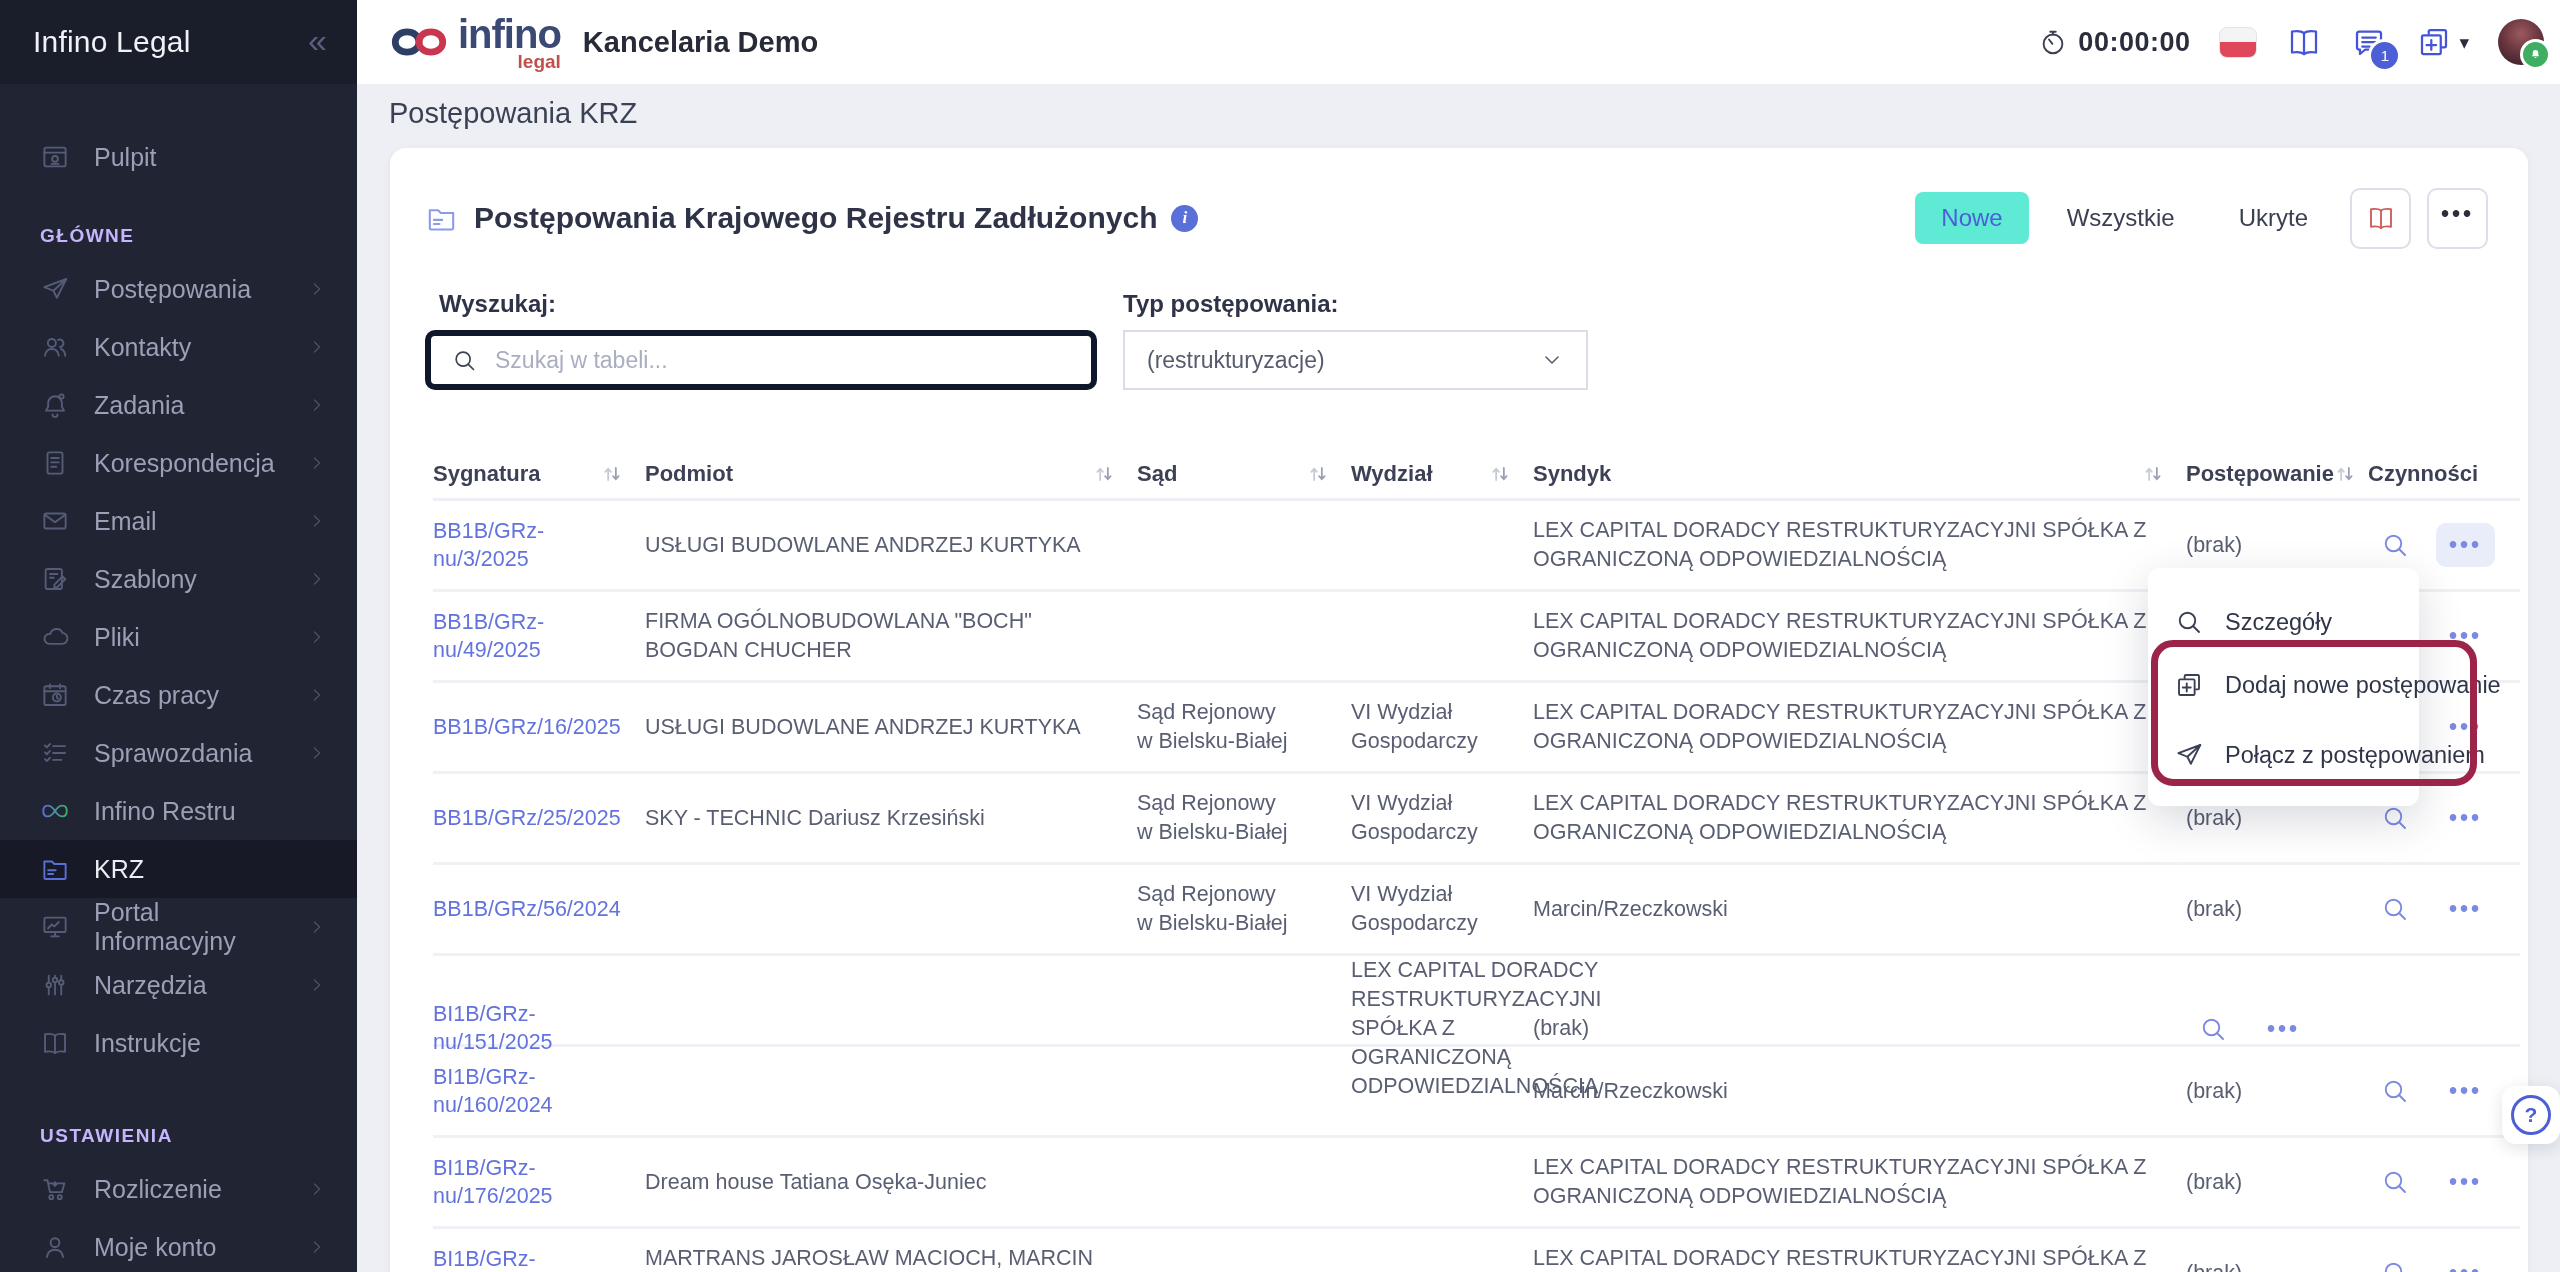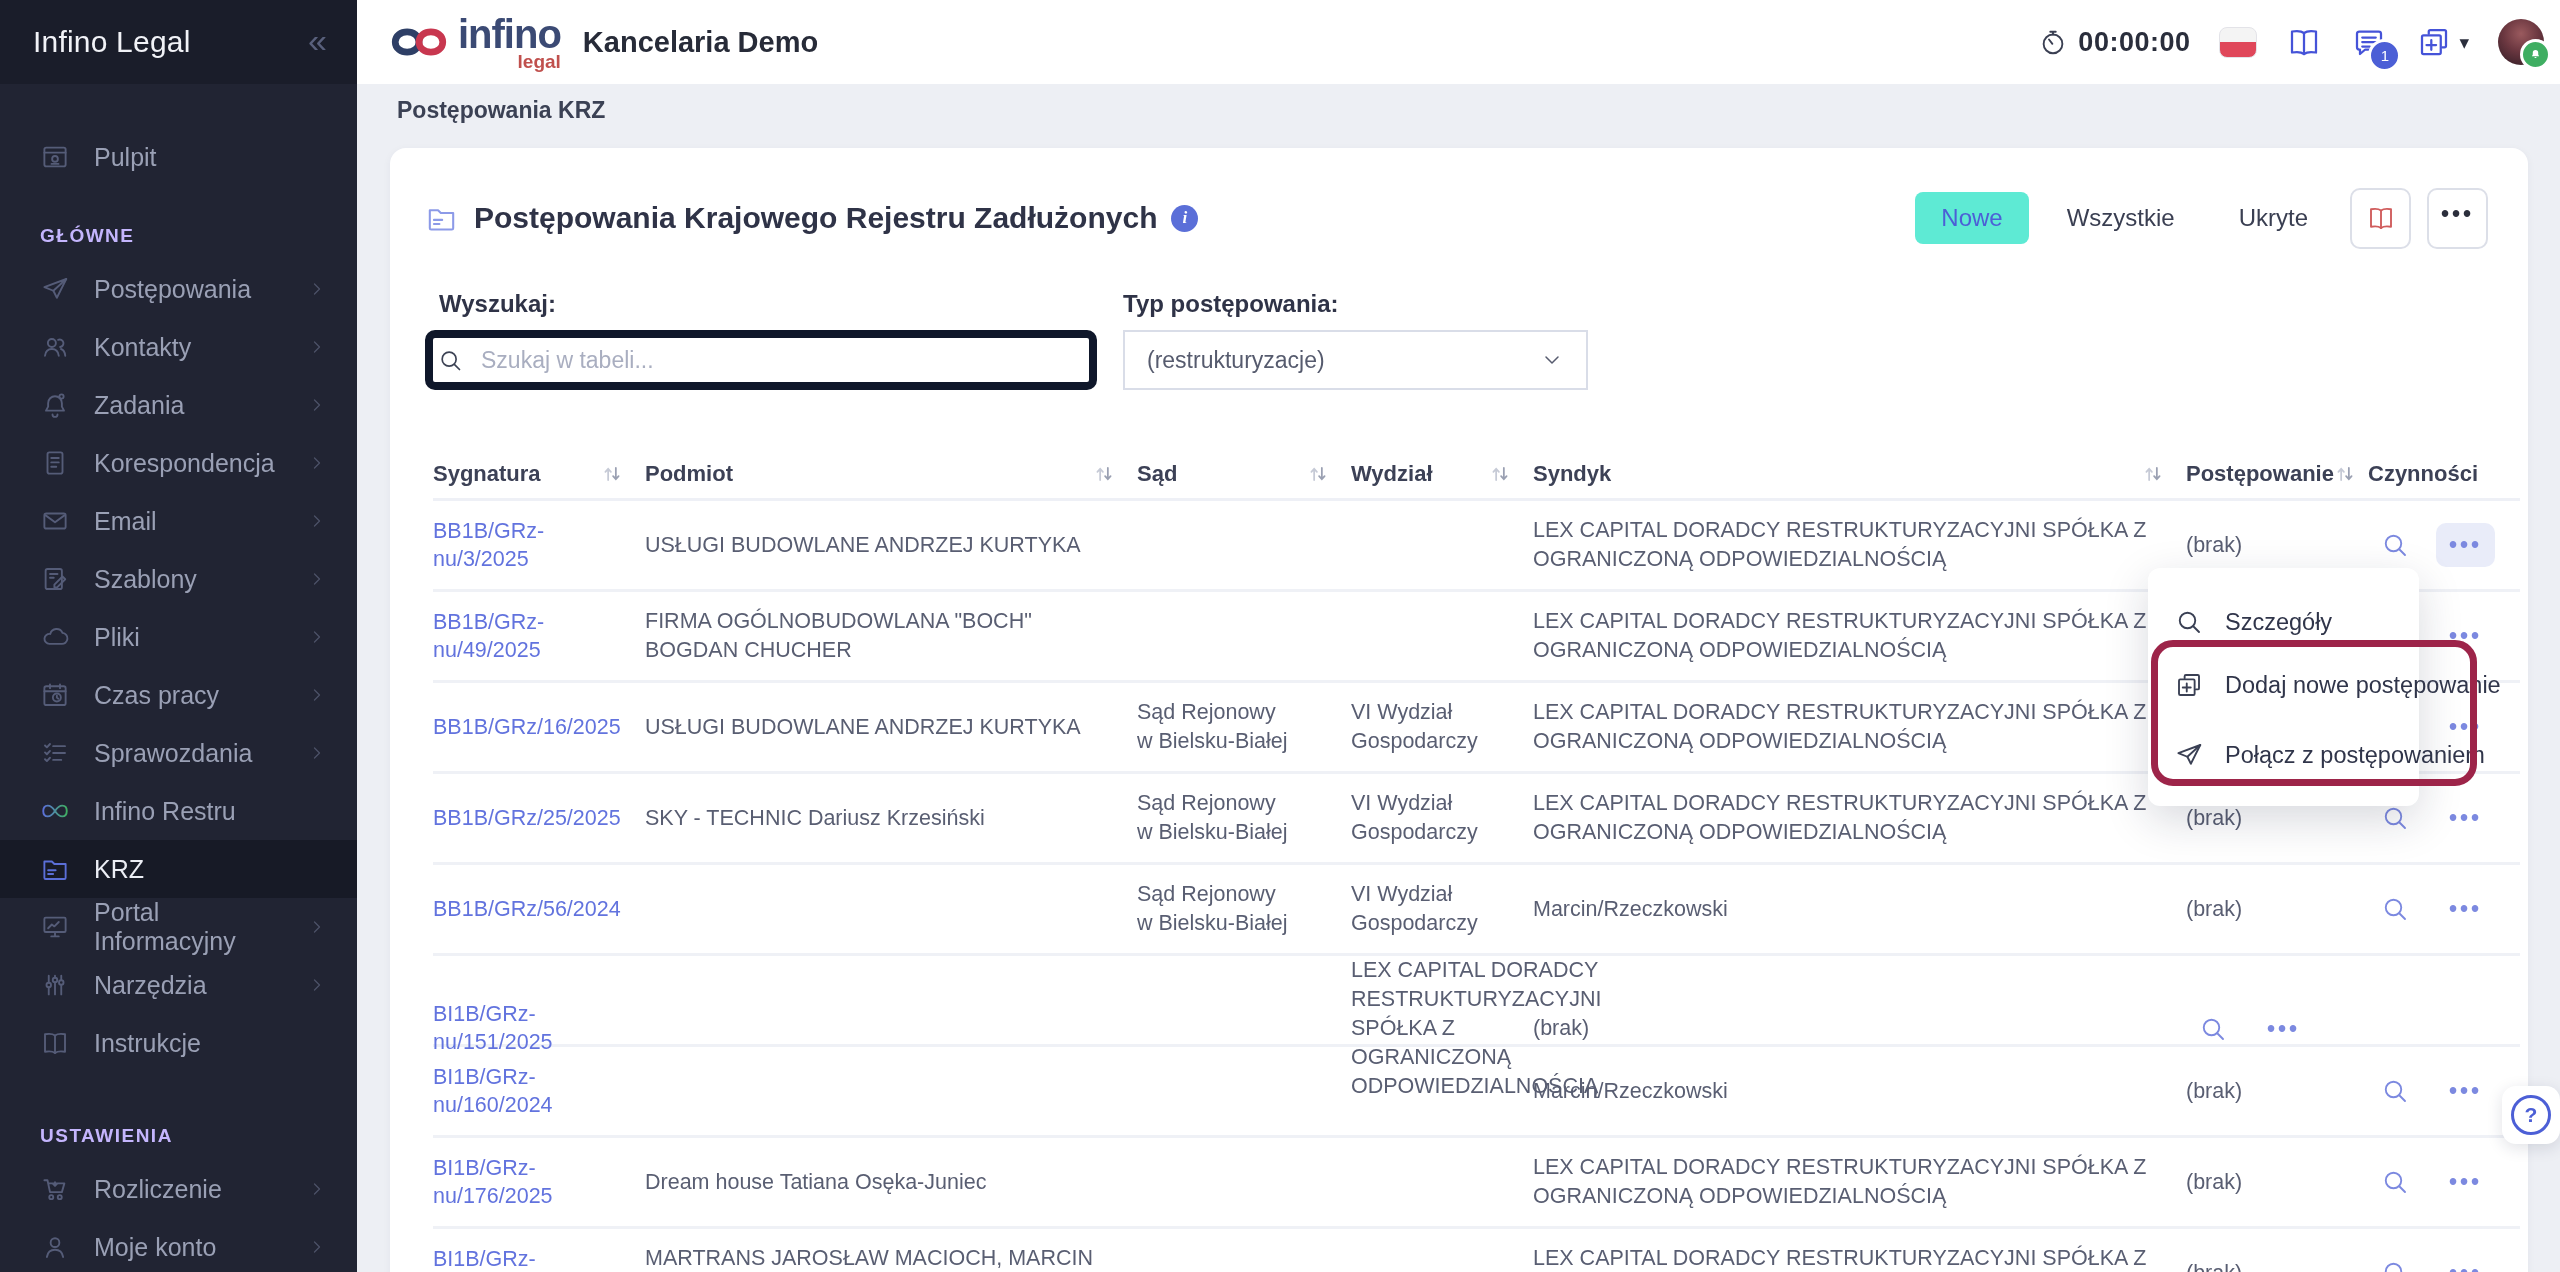--- a/index.html
+++ b/index.html
@@ -47,41 +47,41 @@
   .caret{color:#2a2e3c;font-size:19px;}
   .avatar-wrap{position:relative;cursor:pointer;}
   .avatar{width:46px;height:46px;border-radius:50%;
     background:radial-gradient(circle at 50% 32%,#9a5a5e 0%,#6b3740 45%,#2e1b24 100%);}
   .avatar-badge{position:absolute;right:-7px;bottom:-5px;width:25px;height:25px;border-radius:50%;
     background:#3fae62;border:3px solid #fff;display:flex;align-items:center;justify-content:center;}
   .avatar-badge svg{width:13px;height:13px;}
 
   
   .content{position:absolute;left:357px;top:84px;right:0;bottom:0;background:#edeff4;}
-  .breadcrumb{position:absolute;left:40px;top:13px;font-size:23px;font-weight:700;color:#3b4154;}
+  .breadcrumb{position:absolute;left:32px;top:13px;font-size:29px;font-weight:400;color:#3b4154;}
   .card{position:absolute;left:33px;top:64px;width:2138px;height:1160px;background:#fff;
     border-radius:16px;box-shadow:0 2px 8px rgba(25,35,70,.05);}
 
   .title-row{position:absolute;left:35px;right:40px;top:42px;height:56px;display:flex;align-items:center;}
   .folder-ic{width:33px;height:33px;color:#8c9ae8;margin-right:16px;flex:none;}
   .panel-title{font-size:30px;font-weight:600;color:#2f3347;}
   .info-ic{width:27px;height:27px;border-radius:50%;background:#5b6fd8;color:#fff;display:flex;align-items:center;
     justify-content:center;font-size:17px;font-weight:700;font-family:"Liberation Serif",serif;font-style:italic;margin-left:14px;cursor:pointer;}
   .tabs{margin-left:auto;display:flex;align-items:center;gap:12px;}
   .tab{font-size:24px;color:#3a3f52;padding:12px 26px;border-radius:8px;cursor:pointer;}
   .tab.active{background:#5eead4;color:#4c5fd6;}
   .sq-btn{width:57px;height:57px;border:2px solid #dcdfe8;border-radius:10px;display:flex;align-items:center;
     justify-content:center;cursor:pointer;background:#fff;margin-left:4px;}
   .sq-btn .bic{width:30px;height:30px;color:#d05c5c;}
   .sq-btn .dots-dark{color:#2b2f3c;font-size:23px;letter-spacing:3px;font-weight:700;margin-top:-8px;}
 
   .filter-label{position:absolute;top:142px;font-size:24px;font-weight:600;color:#2f3347;}
   .lbl-search{left:41px;margin-left:8px;} .lbl-type{left:733px;}
-  .search-box{position:absolute;left:35px;top:182px;width:672px;height:60px;border:8px solid #0f172a;border-radius:10px;
-    display:flex;align-items:center;padding:0 4px;gap:15px;box-sizing:border-box;}
+  .search-box{position:absolute;left:35px;top:182px;width:672px;height:60px;border:6px solid #0f172a;border-radius:10px;
+    display:flex;align-items:center;padding:0 20px;gap:15px;box-sizing:border-box;}
   .search-box .sic{width:27px;height:27px;color:#3c4254;flex:none;}
   .search-input{border:none;outline:none;flex:1;font-size:23px;color:#3c4254;font-family:inherit;background:transparent;}
   .search-input::placeholder{color:#a9aec0;}
   .select-box{position:absolute;left:733px;top:182px;width:465px;height:60px;border:2px solid #d9dde8;border-radius:0;
     display:flex;align-items:center;padding:0 22px;box-sizing:border-box;cursor:pointer;}
   .select-value{font-size:23px;color:#565b6e;flex:1;}
   .select-box .cic{width:24px;height:24px;color:#565b6e;flex:none;}
 
   
   .tbl{position:absolute;left:43px;top:302px;width:2087px;}

